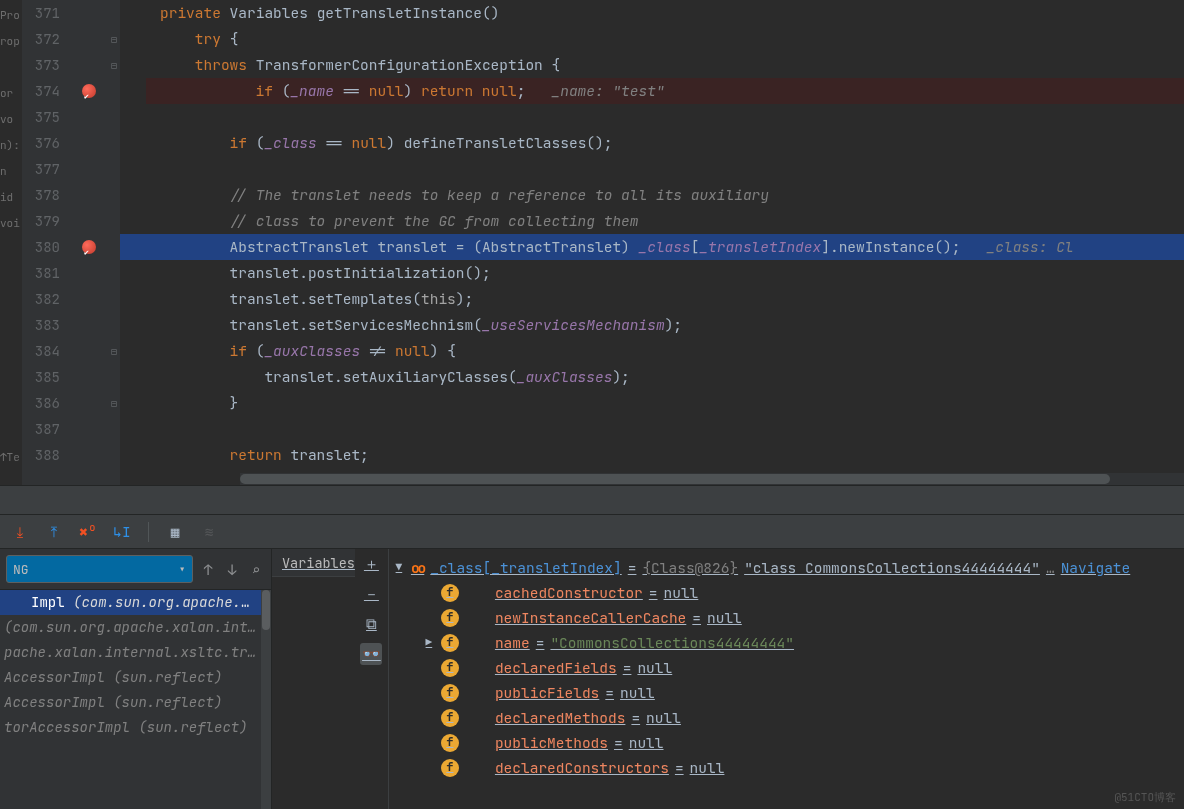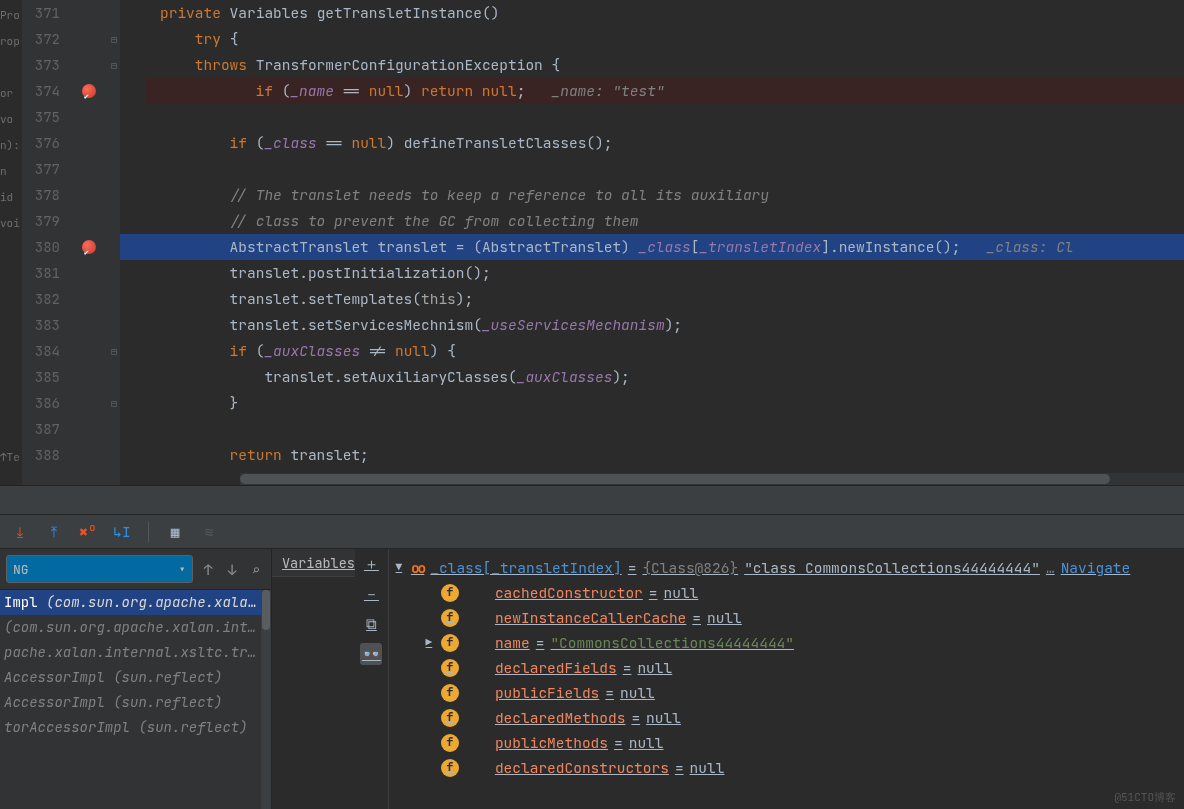--- a/index.html
+++ b/index.html
@@ -147,21 +147,21 @@
   .frames-list {
     flex:1; overflow:hidden; font-size:14px; line-height:25px;
   }
   .frame-row {
     padding: 0 4px; white-space:nowrap; overflow:hidden; text-overflow:ellipsis;
     color:#808080; font-style:italic;
   }
   .frame-row.sel { background:#214283; color:#e8e8e8; font-style:normal;}
   .frame-row.sel .pkg{ color:#d8d8d8; font-style:italic;}
   .frame-row .meth{ color:#bbbbbb; font-style:normal;}
-  .frame-row.sel .meth{ color:#fff;}
+  .frame-row.sel .meth{ color:#fff;margin-left:27px;}
 
   .vars-pane {
     flex:1; display:flex; 
     background:#2b2b2b;
     position:relative;
     text-decoration:underline;
   }
   .vars-header {
     height:28px; line-height:28px; padding-left:10px; color:#bbbbbb; border-bottom:1px solid #3c3f41;
     background:#313335;

